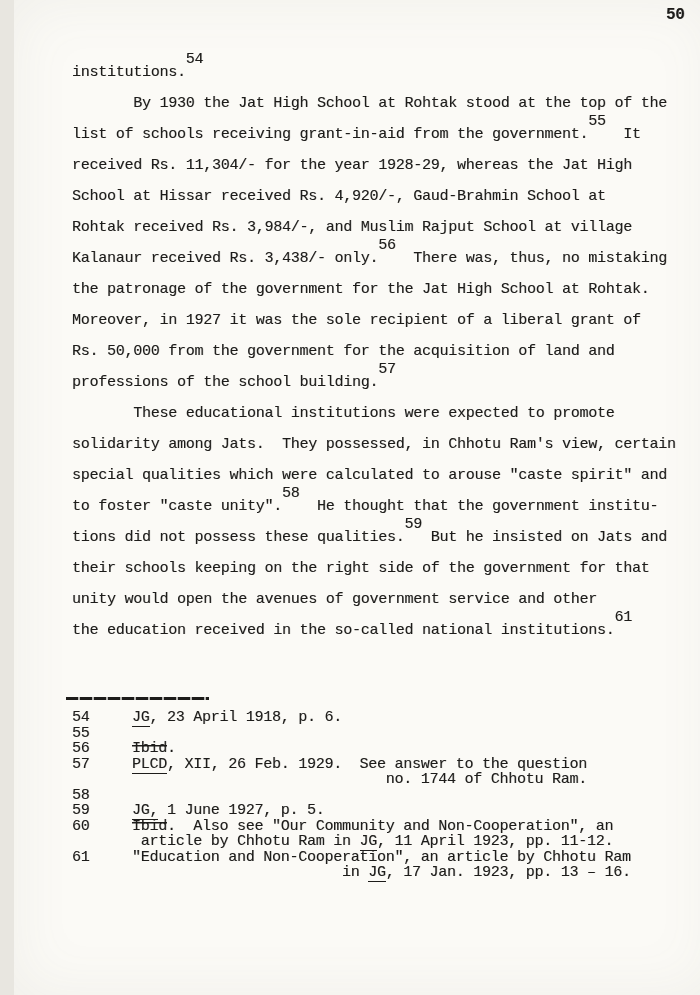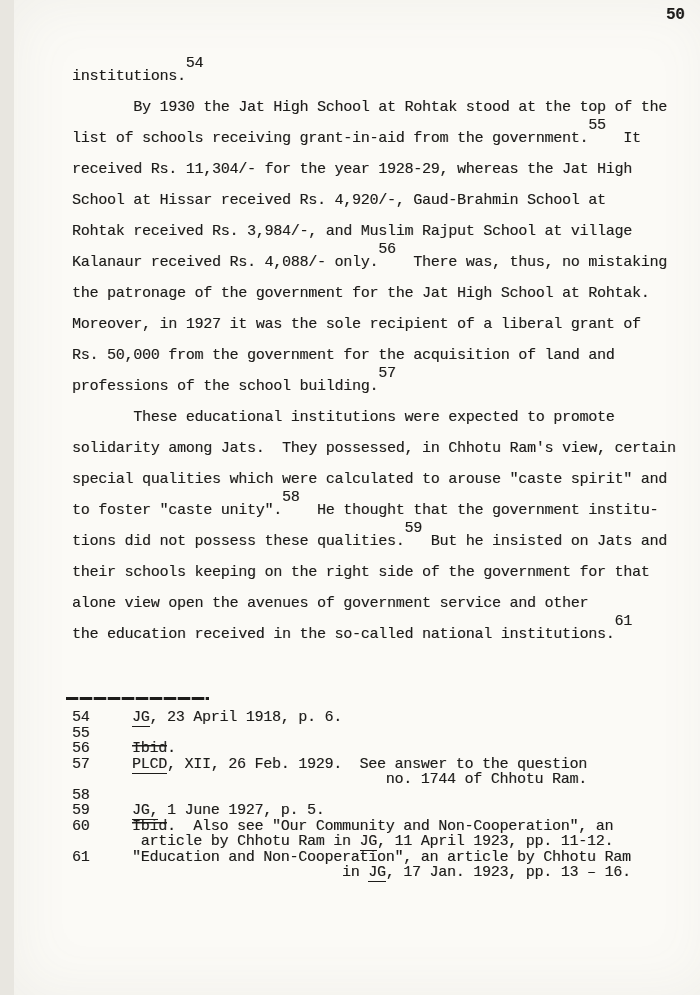--- a/index.html
+++ b/index.html
@@ -9,21 +9,21 @@
     color:#1d1c1a;overflow:hidden;
     box-shadow:inset 0 0 60px rgba(120,115,100,0.08);
     margin-left:14px;
   }
   .ink{text-shadow:0.5px 0.3px 0.5px rgba(25,25,25,0.35);}
   .pageno{
     position:absolute;top:6px;left:652px;font-size:16px;font-weight:bold;
     letter-spacing:-0.25px;
   }
   .bodytext{position:absolute;left:58px;top:57px;font-size:15px;letter-spacing:-0.25px;}
-  .bodyline{height:31px;line-height:39px;white-space:pre;}
+  .bodyline{height:31px;line-height:31px;white-space:pre;}
   .sup{position:relative;top:-13px;}
   .separator{
     position:absolute;left:52px;top:697px;width:143px;height:3px;
     background:repeating-linear-gradient(90deg,#1d1c1a 0 12px,rgba(29,28,26,0.3) 12px 14px);
   }
   .footnotes{position:absolute;left:58px;top:710px;font-size:15px;letter-spacing:-0.25px;}
   .fnrow{display:flex;}
   .fnnum{width:60px;line-height:15.5px;flex:none;}
   .fnline{line-height:15.5px;white-space:pre;text-align:right;}
   .u{border-bottom:1.5px solid currentColor;}
@@ -39,32 +39,32 @@
 
 <div class="page ink">
   <div class="pageno">50</div>
   <div class="bodytext">
       <div class="bodyline"><span>institutions.</span><span class="sup">54</span></div>
       <div class="bodyline"><span>       By 1930 the Jat High School at Rohtak stood at the top of the</span></div>
       <div class="bodyline"><span>list of schools receiving grant-in-aid from the government.</span><span class="sup">55</span><span>  It</span></div>
       <div class="bodyline"><span>received Rs. 11,304/- for the year 1928-29, whereas the Jat High</span></div>
       <div class="bodyline"><span>School at Hissar received Rs. 4,920/-, Gaud-Brahmin School at</span></div>
       <div class="bodyline"><span>Rohtak received Rs. 3,984/-, and Muslim Rajput School at village</span></div>
-      <div class="bodyline"><span>Kalanaur received Rs. 4,088/- only.</span><span class="sup">56</span><span>  There was, thus, no mistaking</span></div>
+      <div class="bodyline"><span>Kalanaur received Rs. 3,438/- only.</span><span class="sup">56</span><span>  There was, thus, no mistaking</span></div>
       <div class="bodyline"><span>the patronage of the government for the Jat High School at Rohtak.</span></div>
       <div class="bodyline"><span>Moreover, in 1927 it was the sole recipient of a liberal grant of</span></div>
       <div class="bodyline"><span>Rs. 50,000 from the government for the acquisition of land and</span></div>
       <div class="bodyline"><span>professions of the school building.</span><span class="sup">57</span></div>
       <div class="bodyline"><span>       These educational institutions were expected to promote</span></div>
       <div class="bodyline"><span>solidarity among Jats.  They possessed, in Chhotu Ram's view, certain</span></div>
       <div class="bodyline"><span>special qualities which were calculated to arouse "caste spirit" and</span></div>
       <div class="bodyline"><span>to foster "caste unity".</span><span class="sup">58</span><span>  He thought that the government institu-</span></div>
       <div class="bodyline"><span>tions did not possess these qualities.</span><span class="sup">59</span><span> But he insisted on Jats and</span></div>
       <div class="bodyline"><span>their schools keeping on the right side of the government for that</span></div>
-      <div class="bodyline"><span>alone view open the avenues of government service and other</span></div>
+      <div class="bodyline"><span>unity would open the avenues of government service and other</span></div>
       <div class="bodyline"><span>the education received in the so-called national institutions.</span><span class="sup">61</span></div>
     </div>
   <div class="separator"></div>
   <div class="footnotes">
       <div class="fnrow">
         <div class="fnnum">54</div>
         <div>
           <div class="fnline"><span class="u">JG</span><span>, 23 April 1918, p. 6.</span></div>
         </div>
       </div>

